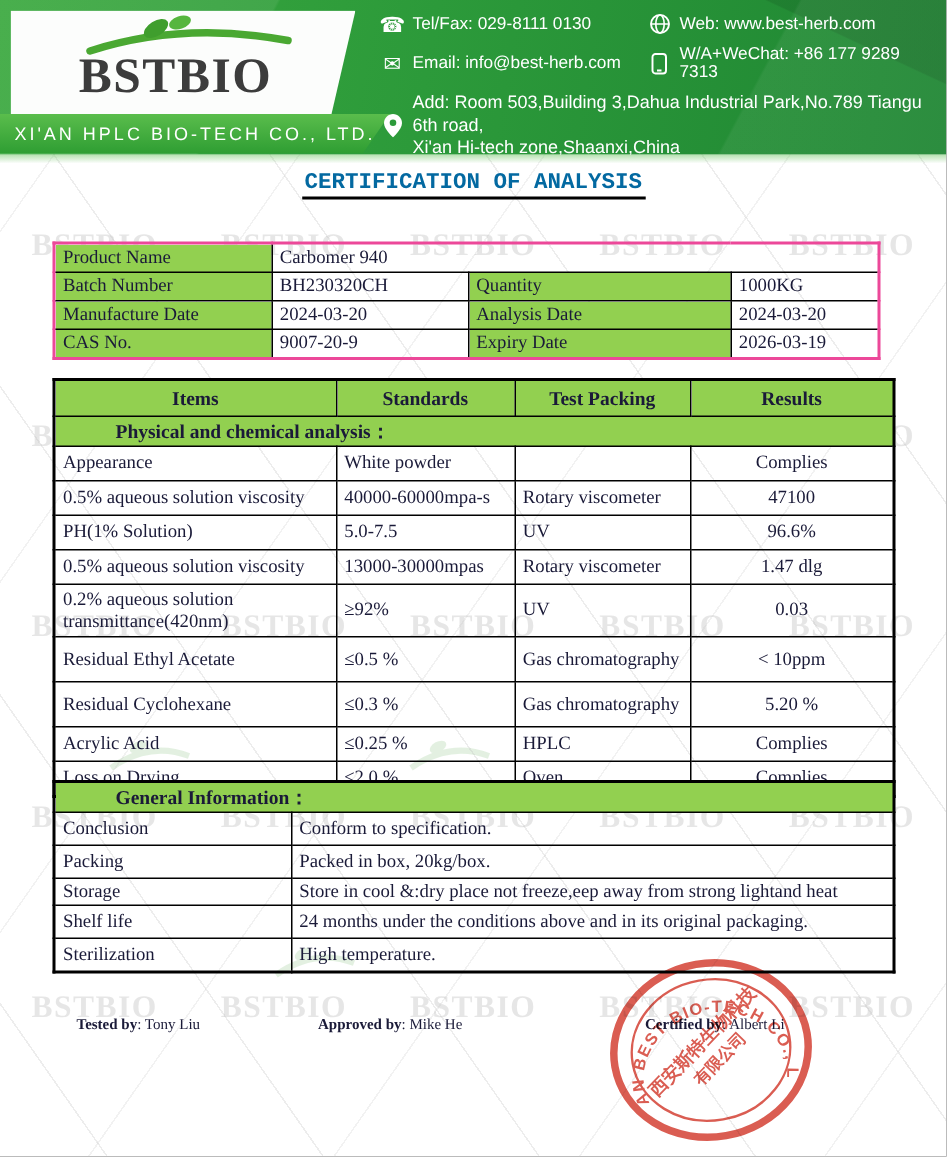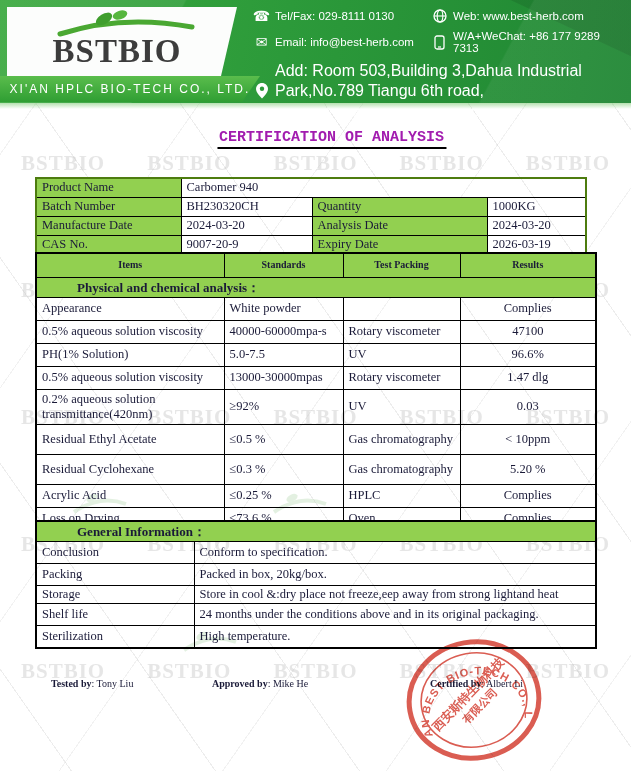--- a/index.html
+++ b/index.html
@@ -48,49 +48,49 @@
   }
   .contacts{
     position:absolute;left:254px;top:9px;right:4px;color:#fff;
     font-family:"Liberation Sans",sans-serif;font-size:11.5px;
   }
   .c-row{display:flex;margin-bottom:7px;}
   .c-item{display:flex;align-items:center;gap:6px;}
   .c-item.col1{width:178px;flex:none;}
   .c-ico{flex:none;display:inline-flex;align-items:center;justify-content:center;width:15px;}
   .glyph-ico{font-size:14px;line-height:1;}
-  .addr-text{line-height:1.25;font-size:16px;}
+  .addr-text{line-height:1.25;font-size:12px;}
   
   .wm-layer{
     position:absolute;left:0;top:100px;width:631px;height:671px;z-index:0;
     display:grid;grid-template-columns:repeat(5,1fr);grid-auto-rows:127px;
     pointer-events:none;
   }
   .wm{
     display:flex;align-items:center;justify-content:center;
     font-family:"Liberation Serif",serif;font-weight:bold;font-size:21px;
     letter-spacing:1px;color:rgba(183,183,183,.34);
   }
   .leaf-wm{position:absolute;opacity:.14;z-index:0;pointer-events:none;}
   
   .title{
     position:absolute;top:113px;left:50%;transform:translateX(-50%);z-index:2;
     font-family:"Liberation Mono",monospace;font-weight:bold;font-size:15px;
-    letter-spacing:0px;color:#a21caf;border-bottom:2px solid #000;padding:0 2px 1px 2px;
-    white-space:nowrap;margin:16px;
+    letter-spacing:0px;color:#0369a1;border-bottom:2px solid #000;padding:0 2px 1px 2px;
+    white-space:nowrap;margin:0;
   }
   
   table{border-collapse:collapse;table-layout:fixed;z-index:2;position:absolute;background:transparent;}
   td{border:1px solid #000;font-size:12.5px;line-height:1.22;padding:1px 5px;overflow:hidden;}
-  .info-table{left:35px;top:177px;width:550px;border:2px solid #4d7c0f;}
+  .info-table{left:35px;top:161px;width:550px;border:2px solid #ec4899;}
   .info-table td{height:16px;}
   .g{background:#92d050;}
   .analysis-table{left:35px;top:252px;width:560px;border:2px solid #000;}
   .analysis-table td.hdr{
-    background:#92d050;font-weight:bold;text-align:center;height:21px;font-size:10px;
+    background:#92d050;font-weight:bold;text-align:center;height:21px;font-size:13px;
   }
   .analysis-table td.section, .general-table td.section{
     background:#92d050;font-weight:bold;height:17px;font-size:13px;padding-left:40px;
   }
   .analysis-table td.res{text-align:center;}
   .analysis-table tr.tall td{height:32px;}
   .analysis-table tr.mid td{height:27px;}
   .analysis-table tr.std td{height:20px;}
   .general-table{left:35px;top:520px;width:560px;border:2px solid #000;}
   .general-table tr.std td{height:19px;margin-top:41px;}
@@ -309,21 +309,21 @@
       <td class="res">5.20 %</td>
     </tr>
     <tr class="std">
       <td>Acrylic Acid</td>
       <td>≤0.25 %</td>
       <td>HPLC</td>
       <td class="res">Complies</td>
     </tr>
     <tr class="std">
       <td>Loss on Drying</td>
-      <td>≤73.6 %</td>
+      <td>≤2.0 %</td>
       <td>Oven</td>
       <td class="res">Complies</td>
     </tr>
   </tbody>
     </table>
 
   <table class="general-table">
     <colgroup>
         <col style="width:158px">
         <col style="width:402px">

